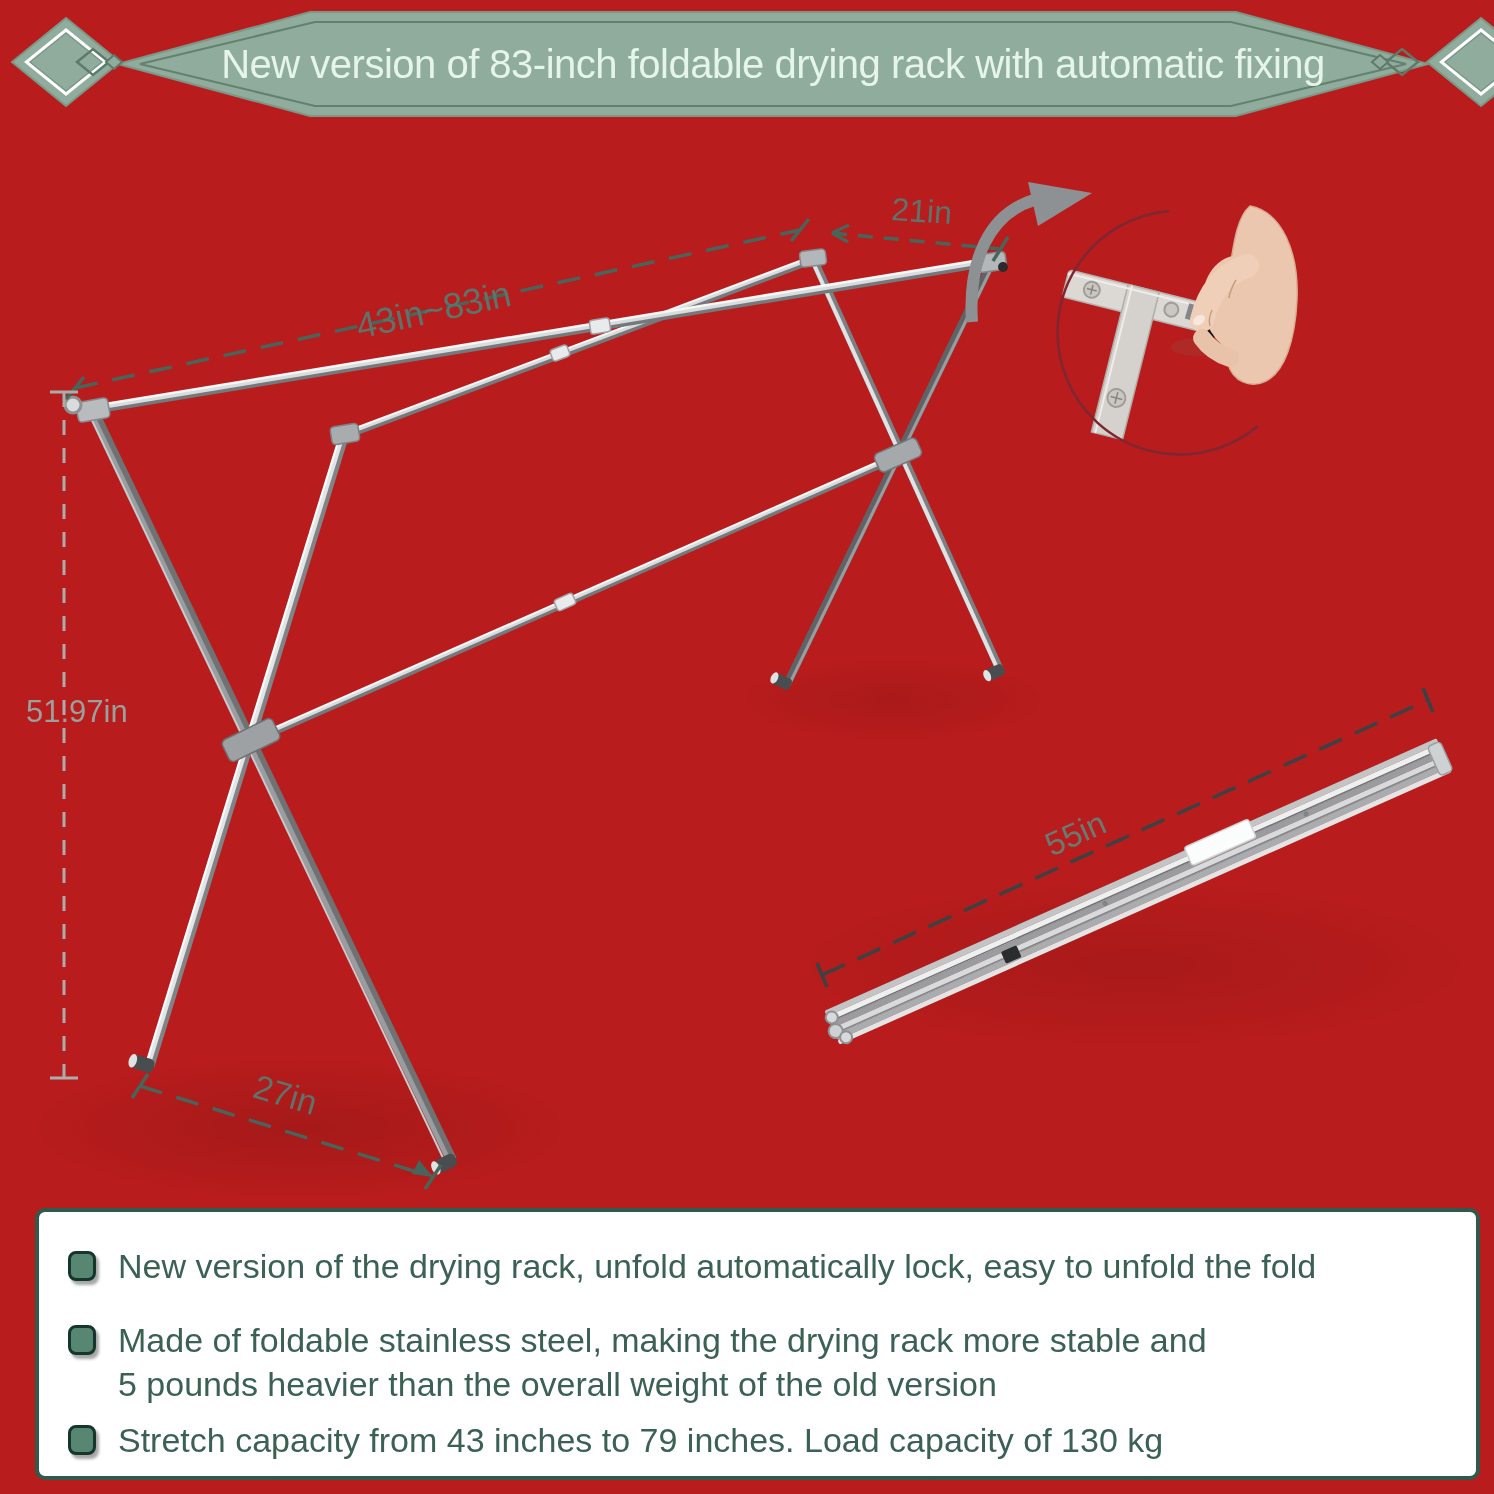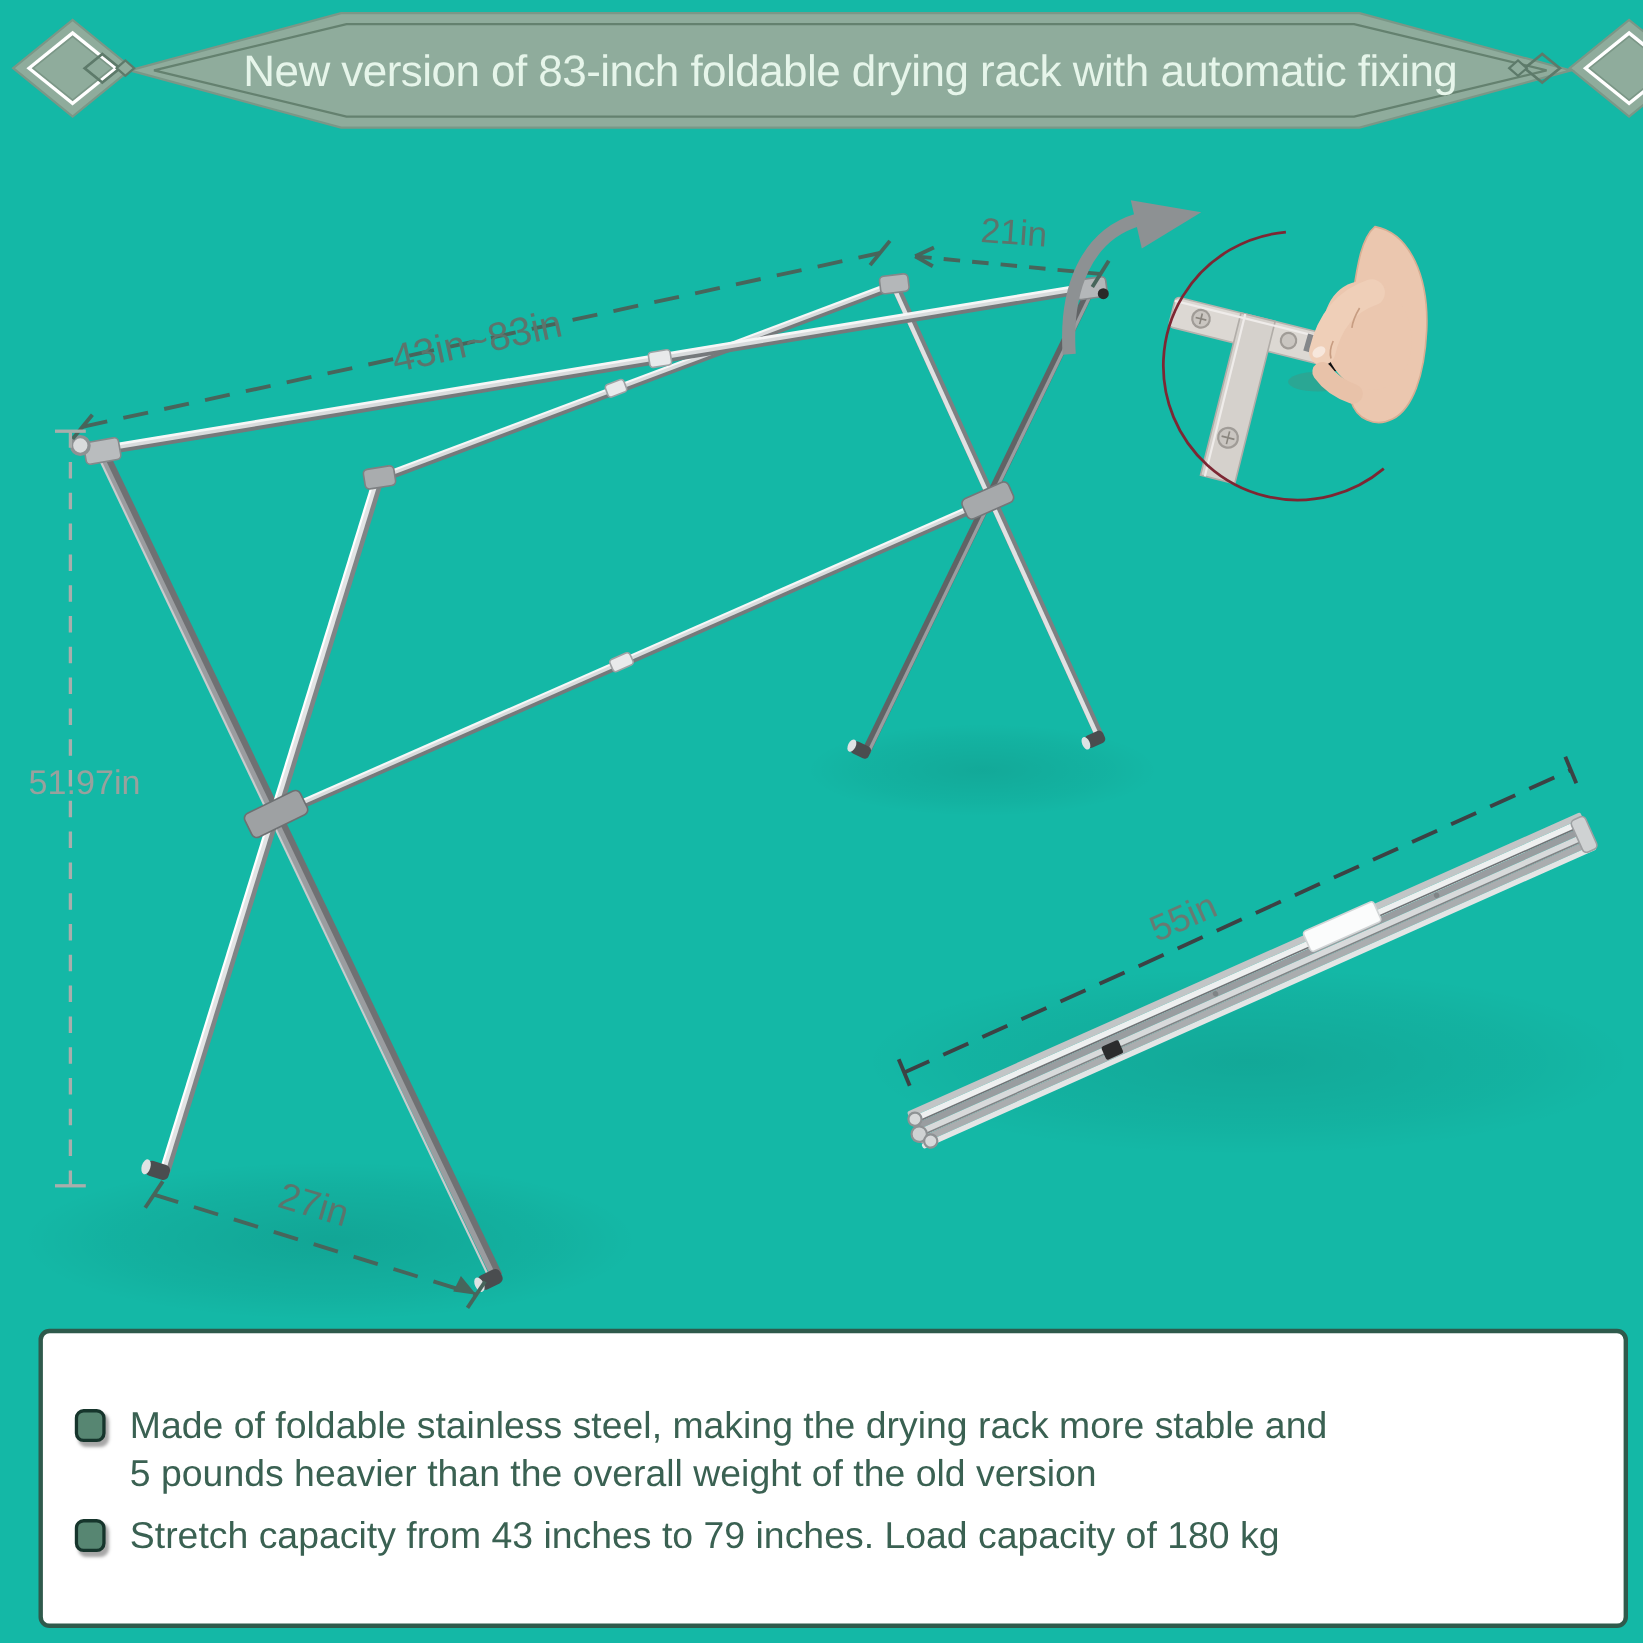--- a/index.html
+++ b/index.html
@@ -1,16 +1,16 @@
 <!DOCTYPE html>
 <html><head>
 <meta charset="utf-8">
 <style>
   html,body{margin:0;padding:0;background:#ffffff;}
-  .page{position:relative;width:1494px;height:1494px;background:#14b8a6;overflow:hidden;
+  .page{position:relative;width:1494px;height:1494px;background:#b91c1c;overflow:hidden;
         font-family:"Liberation Sans",sans-serif;}
   .art{position:absolute;left:0;top:0;width:1494px;height:1494px;}
   .art text{font-family:"Liberation Sans",sans-serif;}
   .banner-text{font-size:40px;fill:#e6f5ea;letter-spacing:-0.5px;}
   .dim-label{fill:#5c746c;}
   .dim-label-gray{fill:#99a19d;}
   .features-box{position:absolute;left:35px;top:1208px;width:1445px;height:272px;
         border:4px solid #2f5a4c;border-radius:10px;background:#ffffff;
         box-sizing:border-box;padding:32px 10px 0 29px;}
   .feature-item{position:relative;padding-left:50px;line-height:44px;font-size:34px;
@@ -253,24 +253,28 @@
       <ellipse cx="1199" cy="320" rx="6.5" ry="4.5" fill="#f7e7dc" transform="rotate(-35 1199 320)"></ellipse>
       <path d="M 1212,310 q -4,9 -2,16" stroke="#c79d82" stroke-width="1.5" fill="none"></path>
       <path d="M 1236,280 q -6,10 -7,18" stroke="#c79d82" stroke-width="1.5" fill="none"></path>
     </g>
 
     <path d="M 1169,211 A 122 122 0 1 0 1258,426" fill="none" stroke="#7d2733" stroke-width="2.5"></path>
   </g>
 </svg>
 
 <div class="features-box">
+  <div class="feature-item">
+    <span class="bullet"></span>
+    <span class="line">New version of the drying rack, unfold automatically lock, easy to unfold the fold</span>
+  </div>
   <div class="feature-item mt1">
     <span class="bullet"></span>
     <span class="line">Made of foldable stainless steel, making the drying rack more stable and</span>
     <span class="line">5 pounds heavier than the overall weight of the old version</span>
   </div>
   <div class="feature-item mt2">
     <span class="bullet"></span>
-    <span class="line">Stretch capacity from 43 inches to 79 inches. Load capacity of 180 kg</span>
+    <span class="line">Stretch capacity from 43 inches to 79 inches. Load capacity of 130 kg</span>
   </div>
 </div>
 
 </div>
 
 </body></html>

